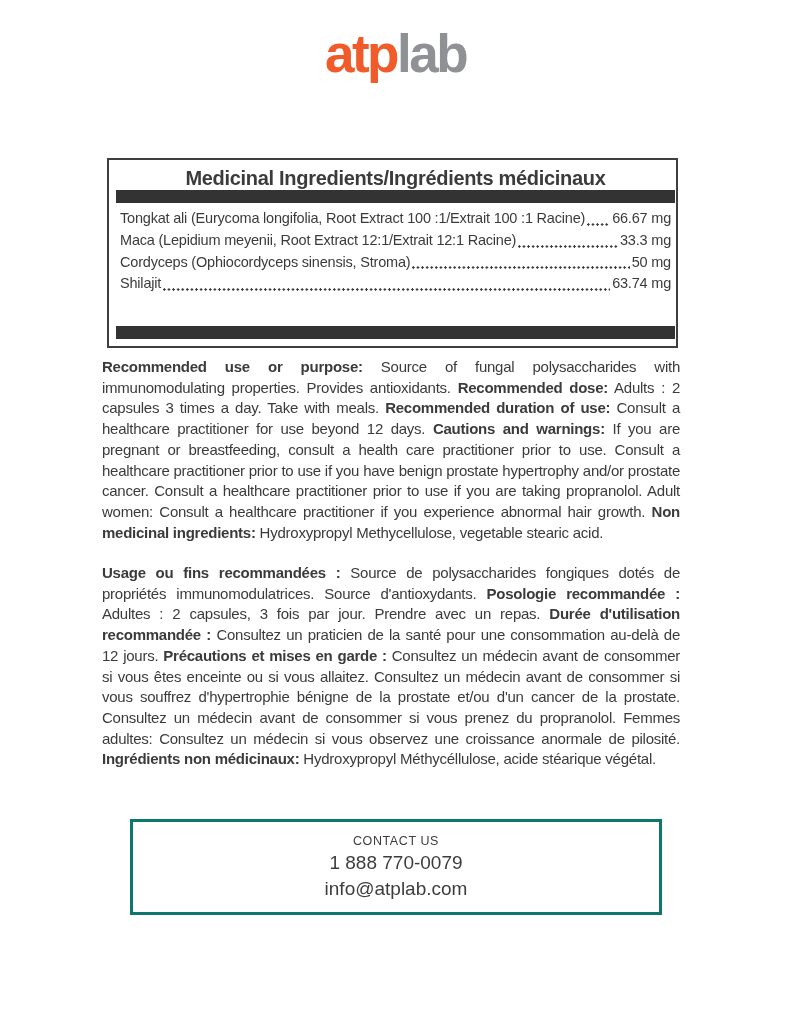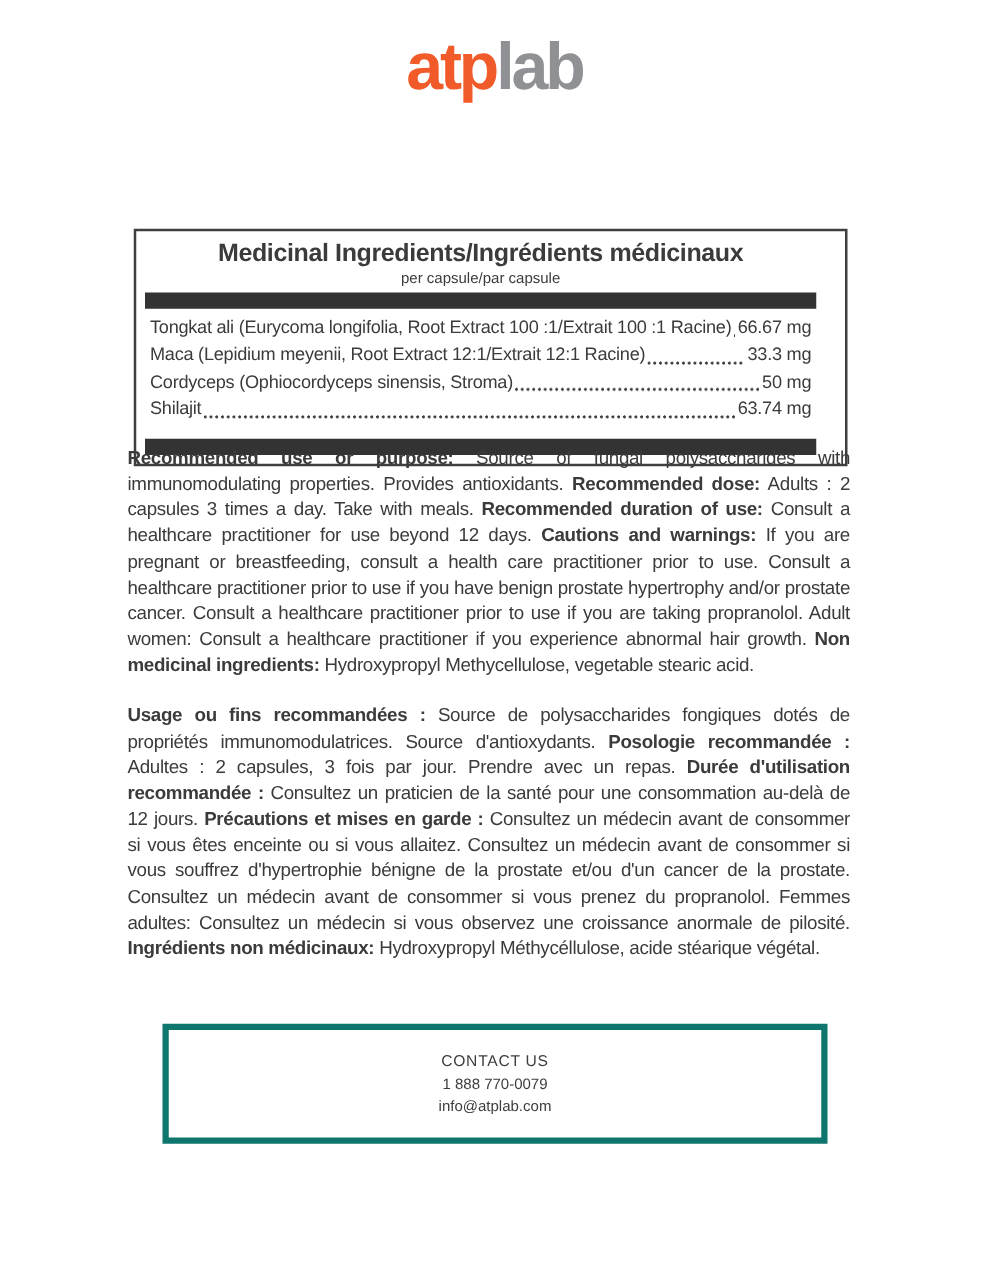--- a/index.html
+++ b/index.html
@@ -34,22 +34,21 @@
   
   .panel {
     position: absolute;
     left: 107px;
     top: 158px;
     width: 571px;
     height: 190px;
     border: 2px solid #3f3f3f;
     display: flex;
     flex-direction: column;
-    padding: 7px 23px 7px 7px;
-    margin-top: 25px;
+    padding: 7px 1px 7px 7px;
   }
   .panel-title {
     text-align: center;
     font-size: 20px;
     font-weight: bold;
     letter-spacing: -0.3px;
     line-height: 23px;
   }
   .panel-subtitle {
     text-align: center;
@@ -99,50 +98,49 @@
   .para-en { top: 357px; }
   .para-fr { top: 563px; }
 
   
   .contact {
     position: absolute;
     left: 130px;
     top: 819px;
     width: 532px;
     height: 96px;
-    border: 5px solid #0f766e;
+    border: 3px solid #0f766e;
     display: flex;
     flex-direction: column;
     align-items: center;
     justify-content: center;
     gap: 4px;
     text-align: center;
   }
   .contact-heading {
     font-size: 12.5px;
     letter-spacing: 0.6px;
     color: #3d3d3d;
   }
   .contact-phone, .contact-email {
-    font-size: 12px;
+    font-size: 19px;
     color: #3d3d3d;
   }
 </style>
 </head>
 <body>
 
 <div class="page">
 
   <div class="logo">
     <span class="orange">atp</span><span class="gray">lab</span>
   </div>
 
   <div class="panel">
     <div class="panel-title">Medicinal Ingredients/Ingrédients médicinaux</div>
-    <div class="panel-subtitle">per capsule/par capsule</div>
     <div class="bar bar-top"></div>
     <div class="ing-list">
         <div class="ing-row">
         <span class="ing-name">Tongkat ali (Eurycoma longifolia, Root Extract 100 :1/Extrait 100 :1 Racine)</span>
         <span class="leader"></span>
         <span class="ing-amount">66.67 mg</span>
       </div>
         <div class="ing-row">
         <span class="ing-name">Maca (Lepidium meyenii, Root Extract 12:1/Extrait 12:1 Racine)</span>
         <span class="leader"></span>

